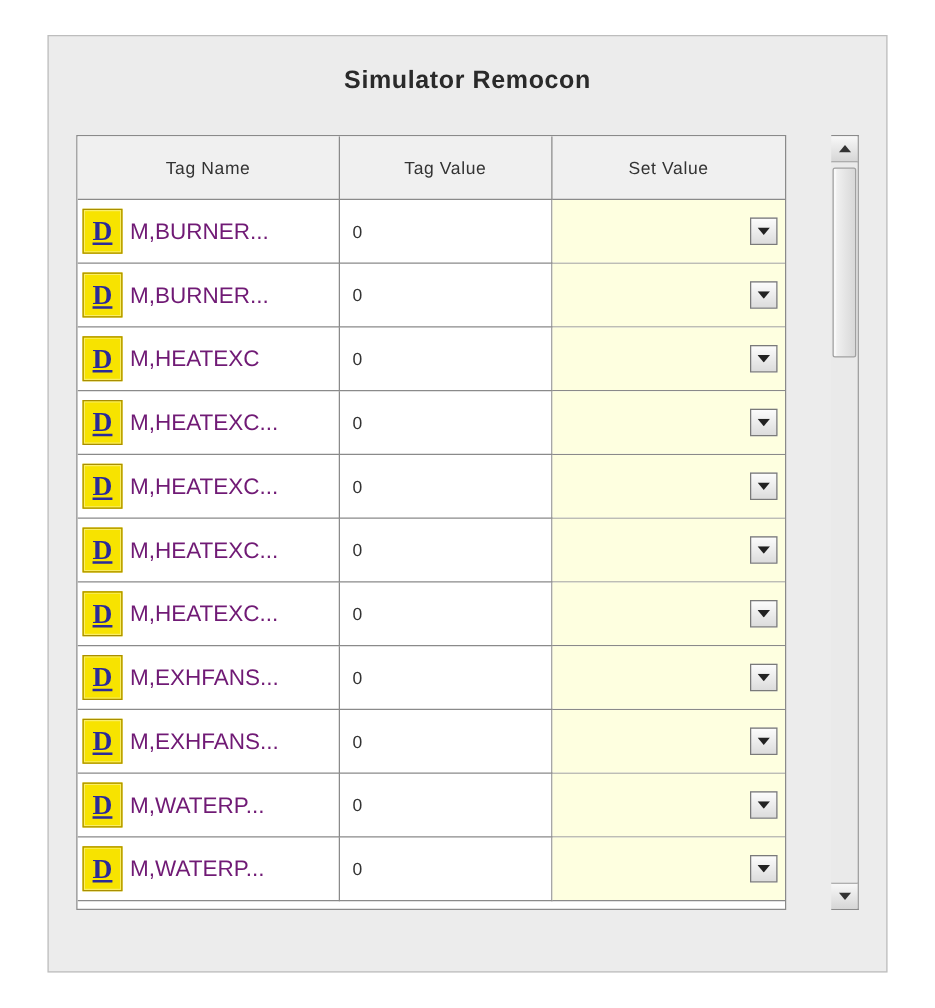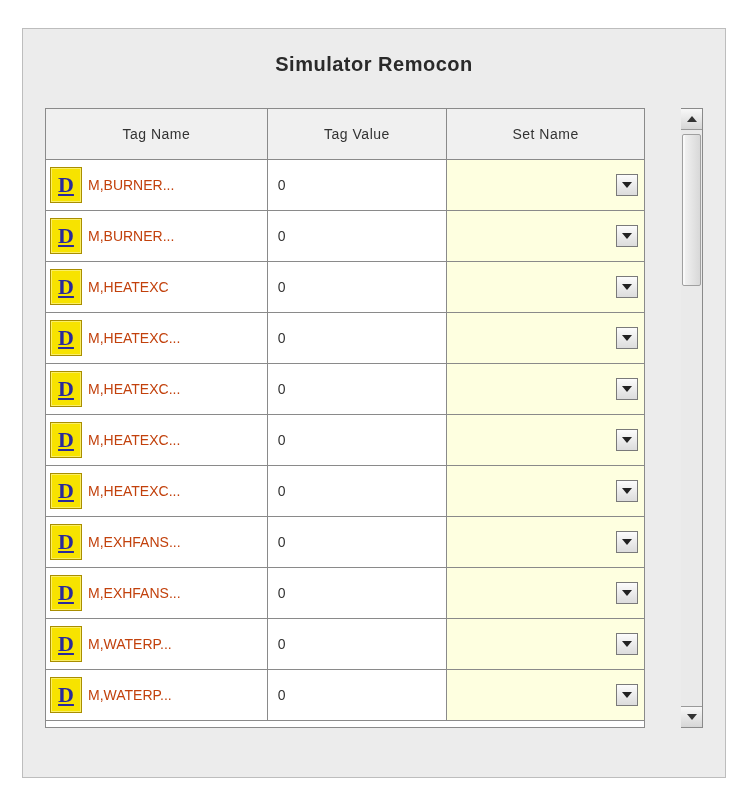--- a/index.html
+++ b/index.html
@@ -7,21 +7,21 @@
     padding: 0;
     background: #fff;
     font-family: Verdana, Arial, sans-serif;
   }
   .outer {
     width: 748px;
     height: 806px;
     position: relative;
     background: #fff;
     box-sizing: border-box;
-    padding: 28px 22px;
+    padding: 28px 38px;
   }
   .panel {
     background: #ececec;
     border: 1px solid #bdbdbd;
     width: 100%;
     height: 100%;
     box-sizing: border-box;
     padding: 24px 22px 22px 22px;
   }
   .title {
@@ -91,22 +91,22 @@
     display: flex;
     align-items: center;
     justify-content: center;
     margin-right: 6px;
     flex: 0 0 auto;
     text-decoration: underline;
     font-family: "Times New Roman", serif;
     box-shadow: inset 0 0 0 1px rgba(255,255,255,0.4);
   }
   .name-text {
-    font-size: 14px;
-    color: #c2410c;
+    font-size: 18px;
+    color: #701a75;
     white-space: nowrap;
     overflow: hidden;
     text-overflow: clip;
   }
   .val-cell {
     padding-left: 10px;
     font-size: 14px;
     color: #333;
   }
   .set-cell {
@@ -180,21 +180,21 @@
         <table>
           <colgroup>
             <col class="col-name">
               <col class="col-val">
               <col class="col-set">
           </colgroup>
           <thead>
             <tr>
               <th>Tag Name</th>
               <th>Tag Value</th>
-              <th>Set Name</th>
+              <th>Set Value</th>
             </tr>
           </thead>
           <tbody id="rows-body">
               <tr>
                 <td>
                   <div class="name-cell">
                     <div class="d-badge">D</div>
                     <span class="name-text">M,BURNER...</span>
                   </div>
                 </td>

